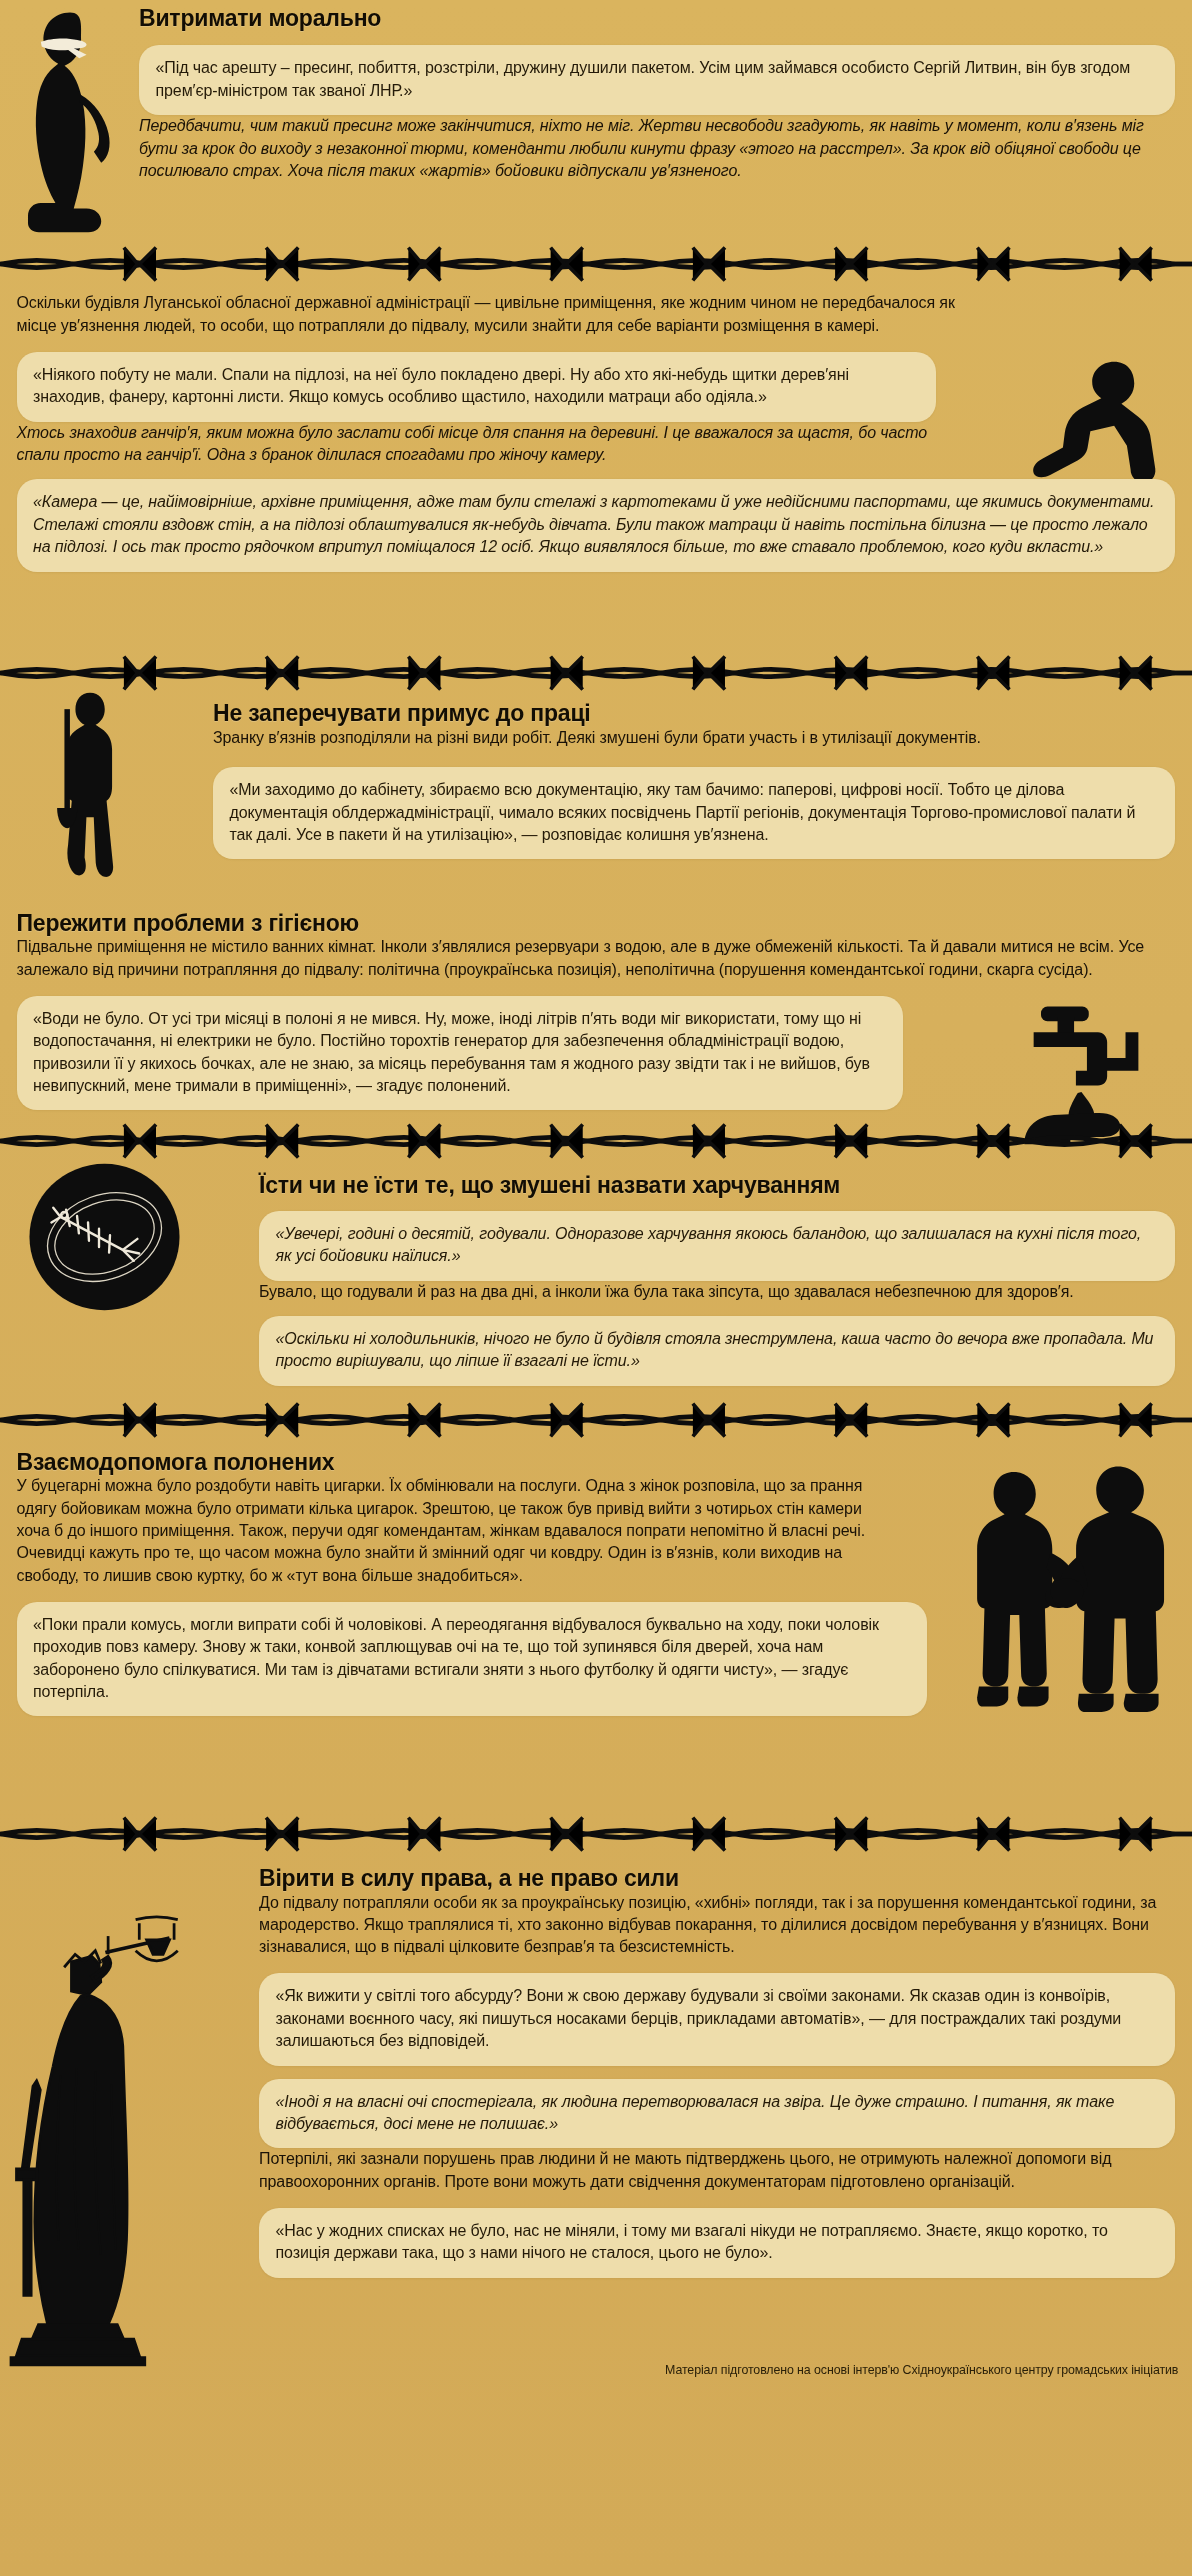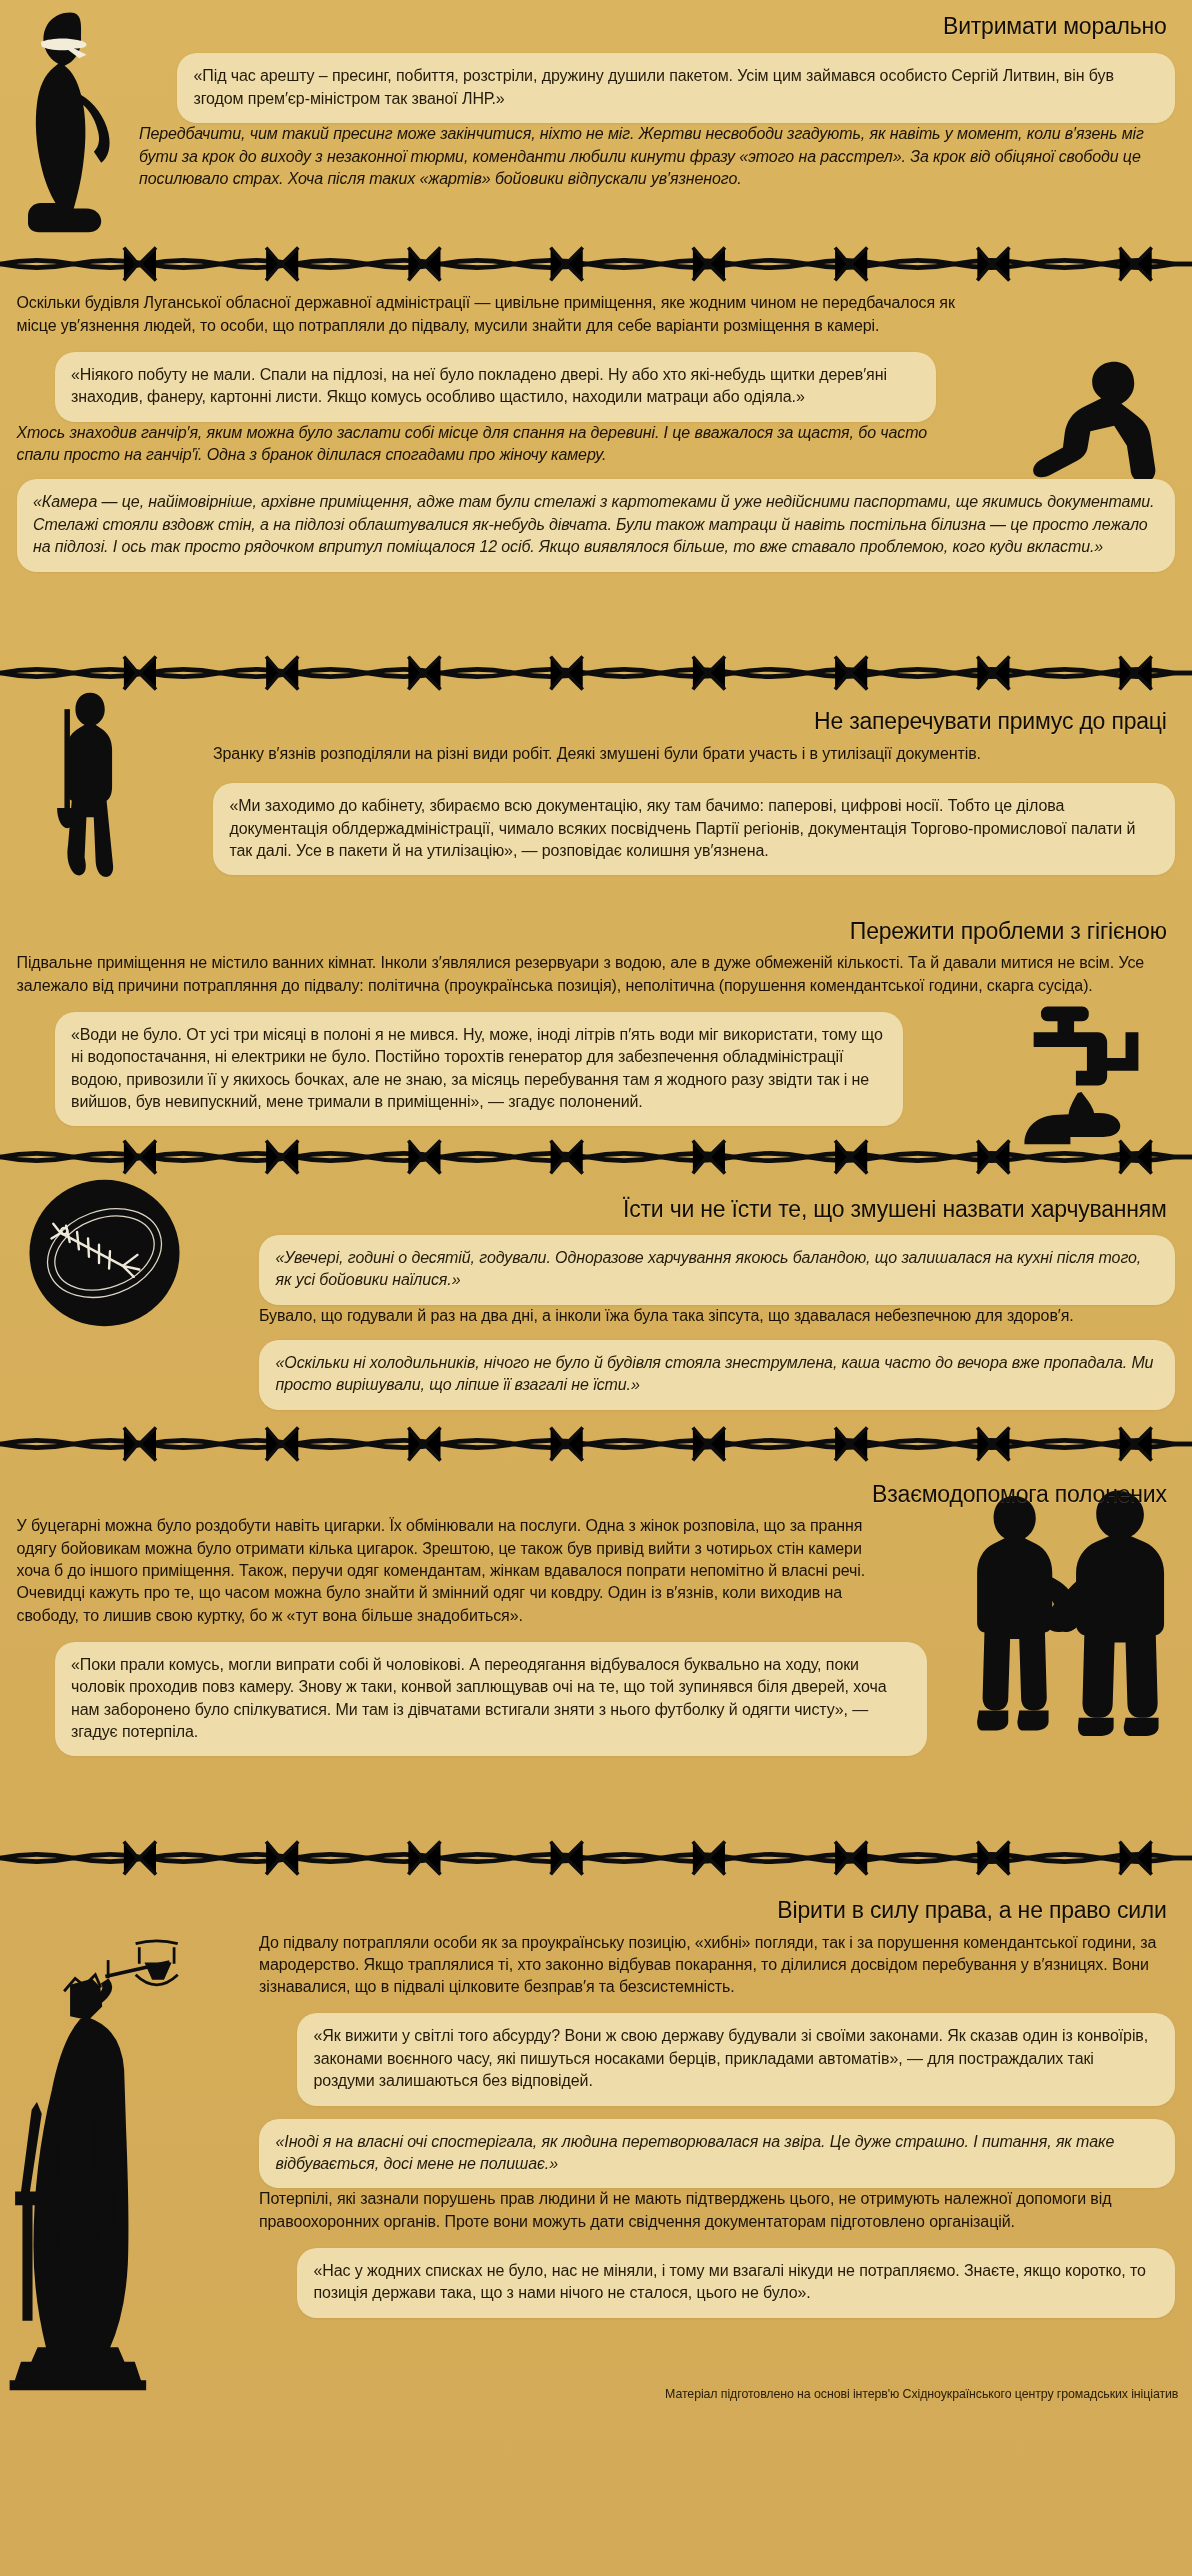--- a/index.html
+++ b/index.html
@@ -31,28 +31,27 @@
     width: 100%;
   }
 
   .sec-inner {
     position: relative;
     z-index: 3;
   }
 
   h2.sec-title {
     font-size: 23px;
-    font-weight: normal;
+    font-weight: bold;
     letter-spacing: -0.2px;
-    margin: 8px;
+    margin: 0;
     padding: 0;
     line-height: 1.1;
     color: #120d04;
     text-shadow: 0 0.9px 0 rgba(255,255,255,0.18);
-    text-align: right;
   }
 
   p.para {
     font-size: 16px;
     line-height: 1.40;
     margin: 0;
     color: #1a1207;
     letter-spacing: -0.1px;
   }
 
@@ -93,21 +92,21 @@
   
   .pad-l-150 { padding-left: 139px; }
   .pad-l-18  { padding-left: 16.5px; }
   .pad-r-20  { padding-right: 18.3px; }
   .pad-r-200 { padding-right: 183px; }
   .pad-r-260 { padding-right: 240px; }
   .pad-l-230 { padding-left: 213px; }
   .pad-l-280 { padding-left: 259px; }
   .mt12 { margin-top: 11px; }
   .mt14 { margin-top: 13px; font-style: italic; }
-  .mt16 { margin-top: 14.7px; margin-left: 38px; }
+  .mt16 { margin-top: 14.7px; }
   .mt20 { margin-top: 18.3px; }
   .mt24 { margin-top: 22px; }
 </style>
 </head>
 <body>
 
 <div class="page">
 
   <section class="section" style="padding-top:5.5px; min-height:243px;">
     <div class="silo" style="left:16.5px; top:7.3px;">

